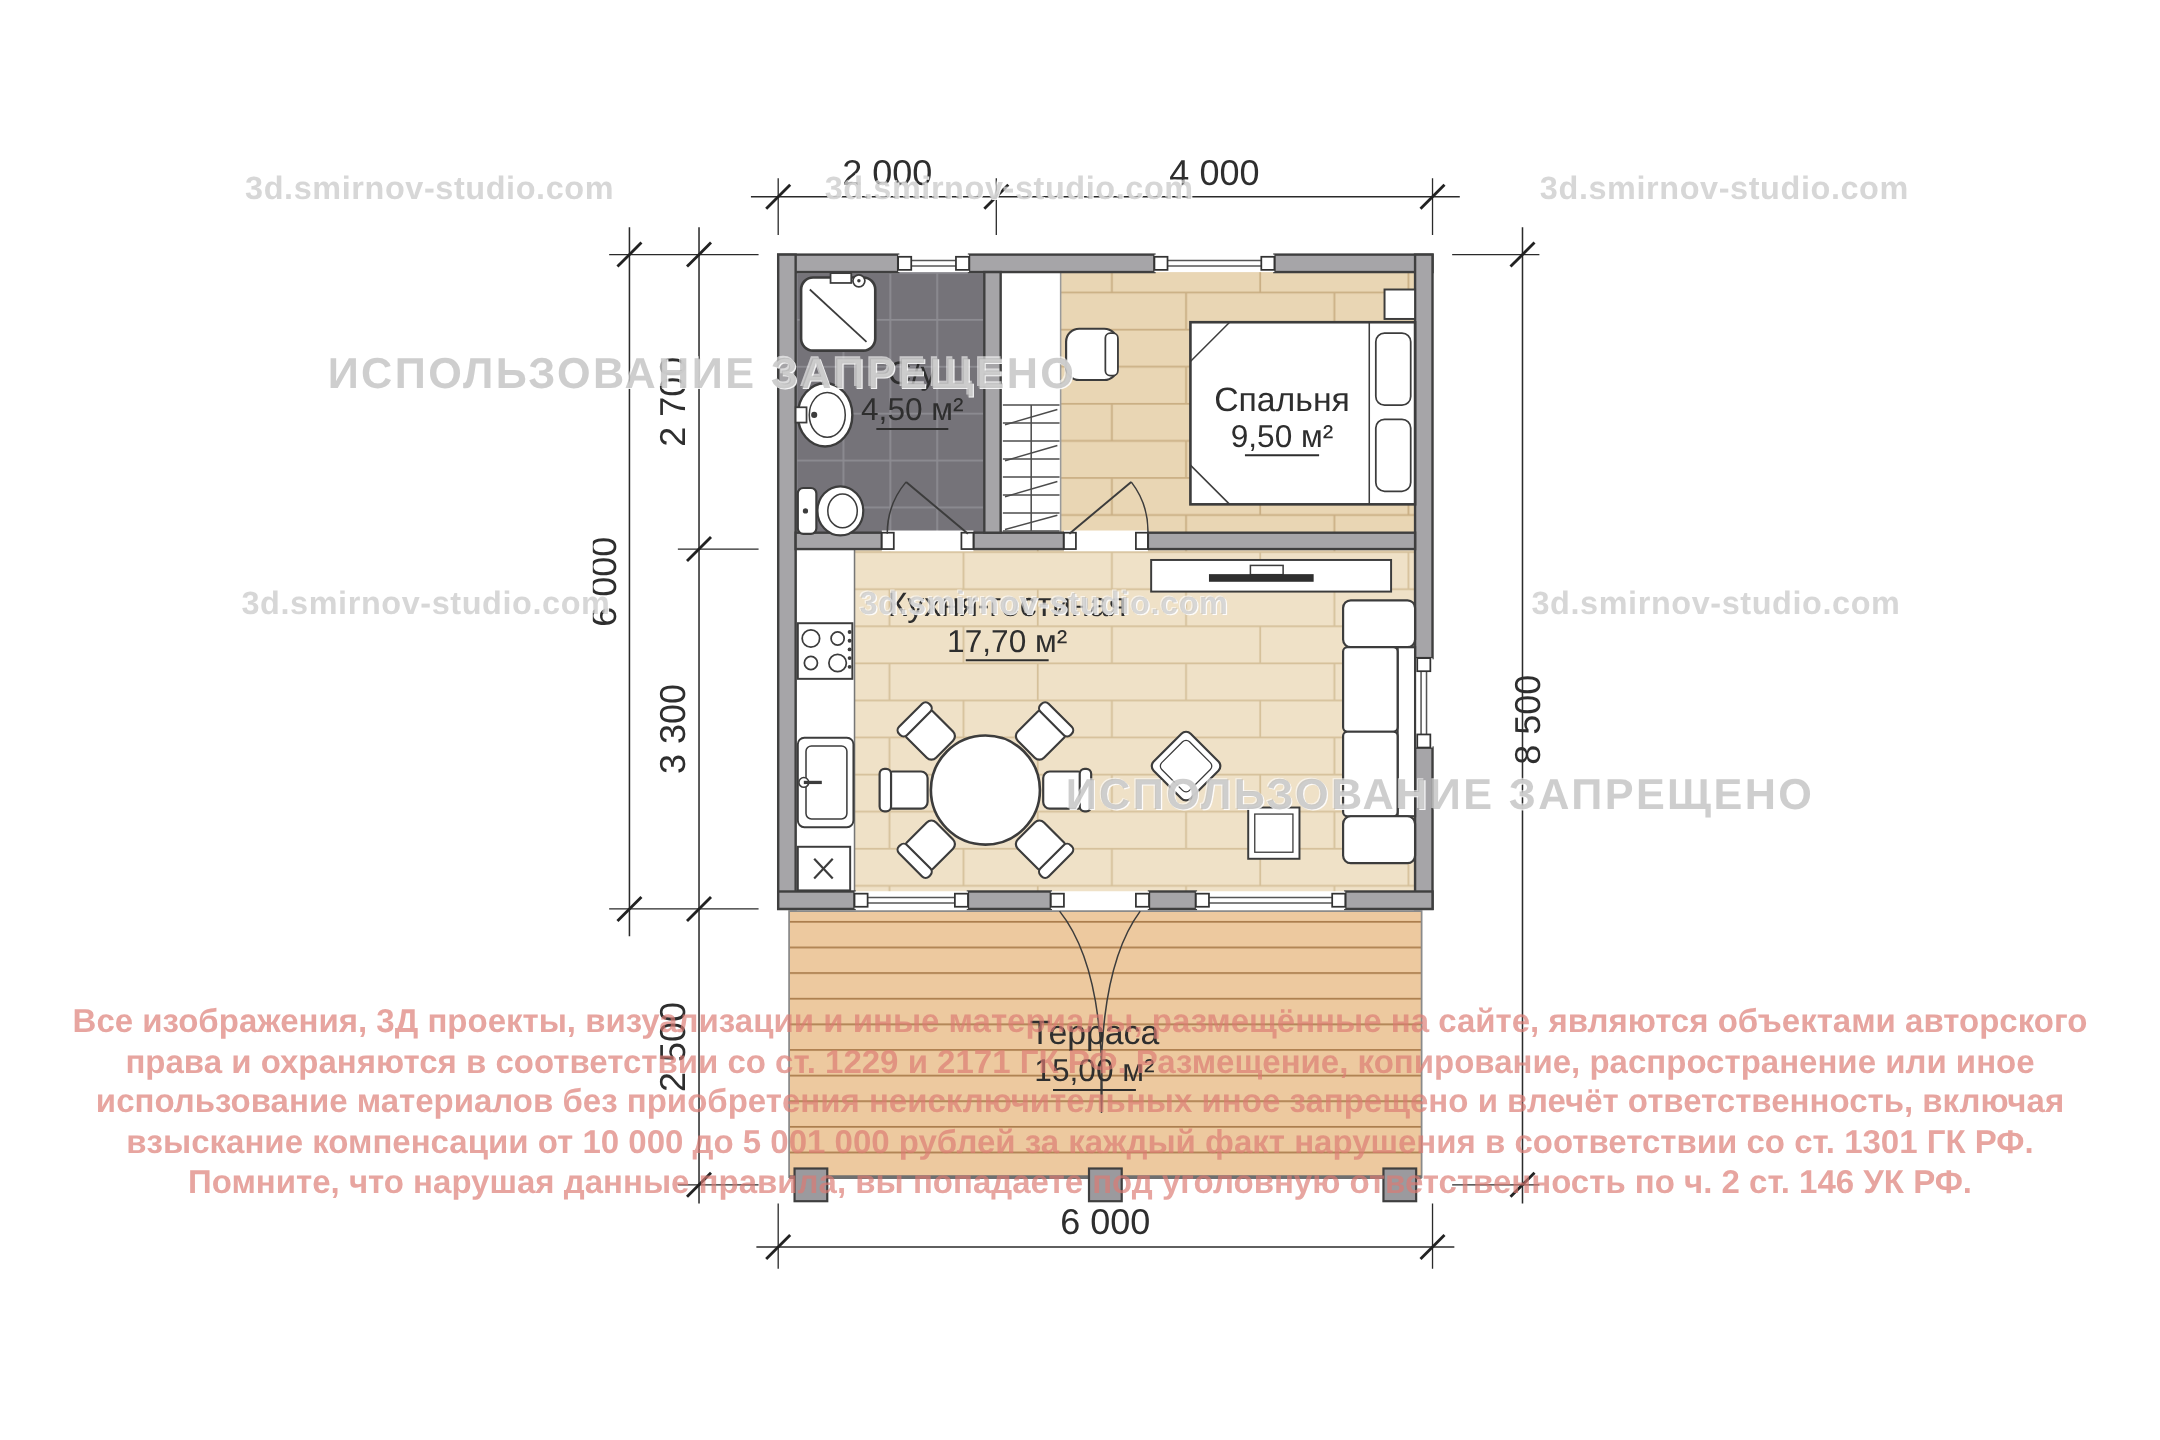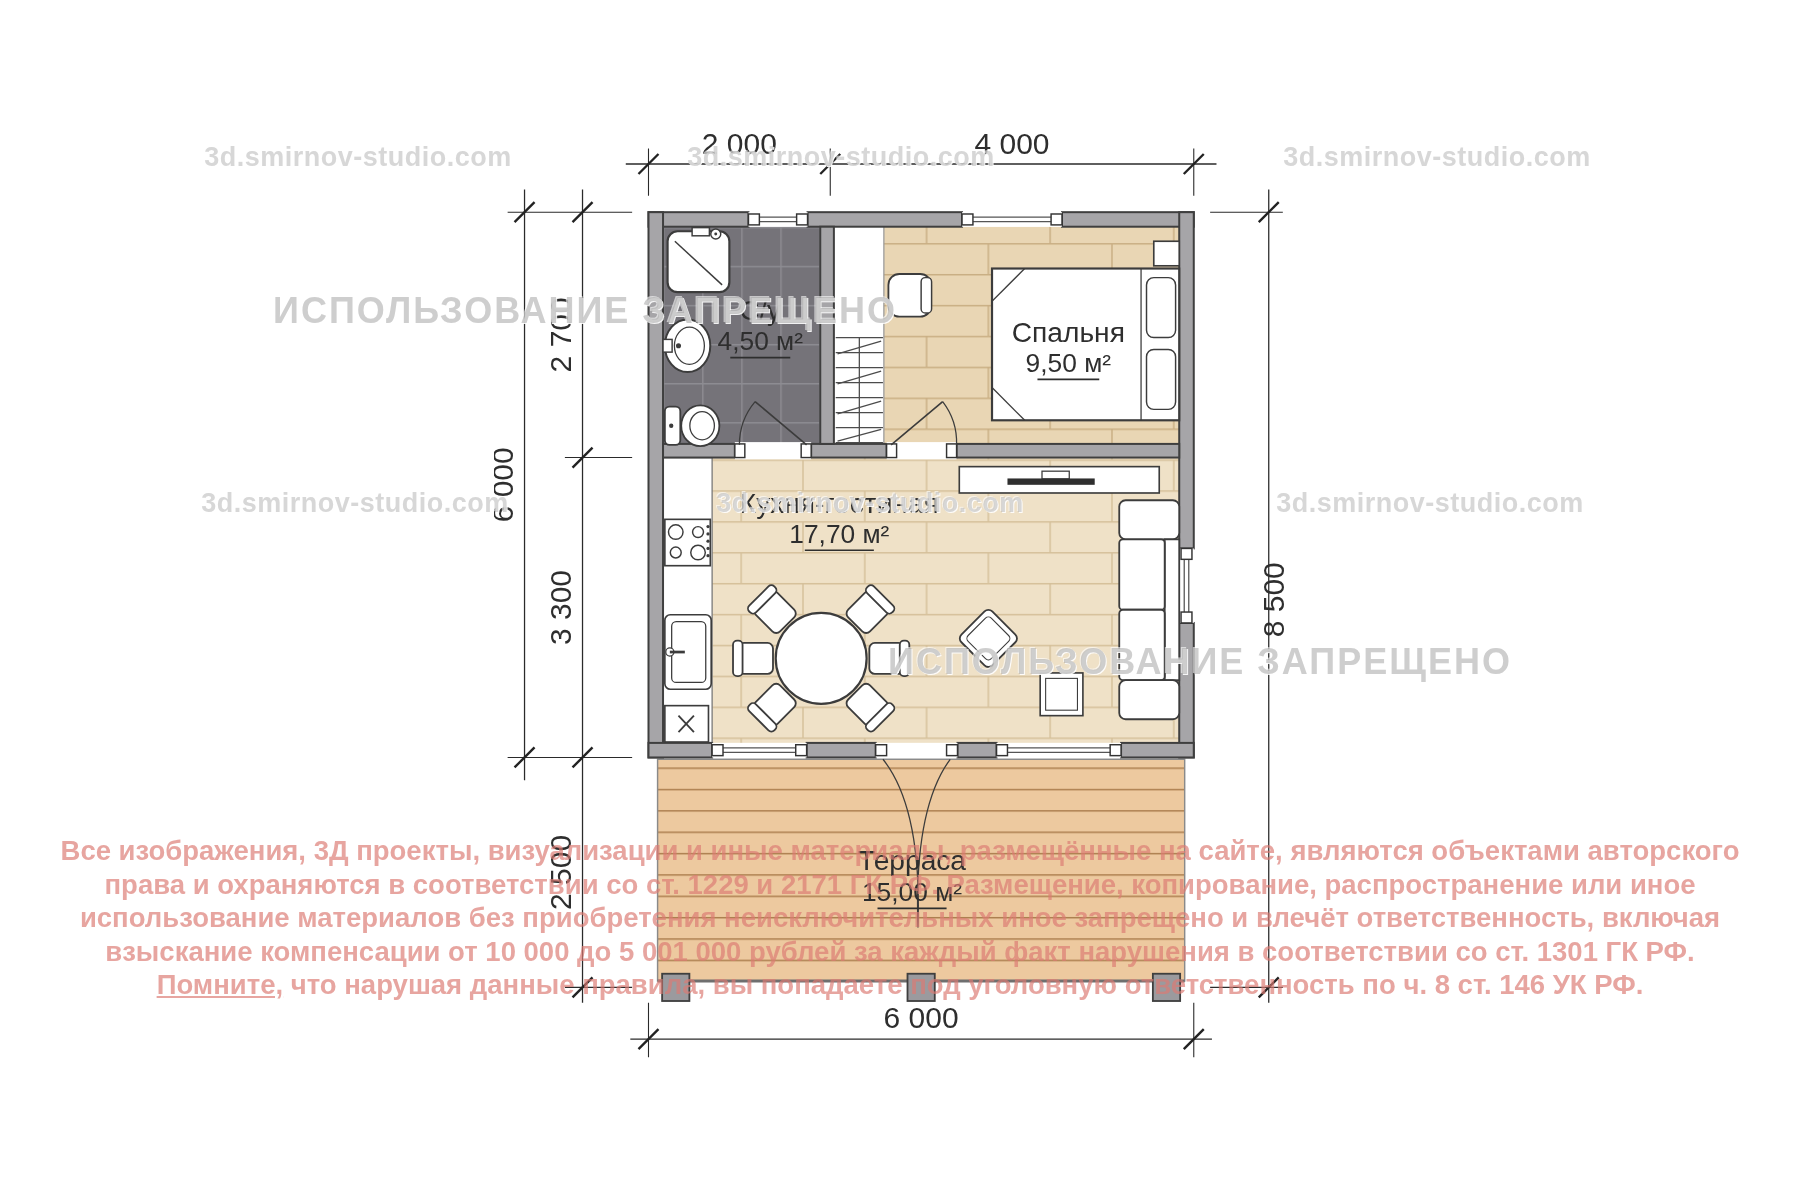--- a/index.html
+++ b/index.html
@@ -12,21 +12,21 @@
            font:700 27px "Liberation Sans",sans-serif;color:rgba(175,175,175,0.50);
            text-shadow:1px 1px 0 rgba(255,255,255,0.9),-1px -1px 0 rgba(255,255,255,0.6);
            letter-spacing:.5px;}
   .wm-big{position:absolute;transform:translate(-50%,-50%);white-space:nowrap;
           font:700 36px "Liberation Sans",sans-serif;color:rgba(165,165,165,0.55);
           text-shadow:1px 1px 0 rgba(255,255,255,0.9),-1px -1px 0 rgba(255,255,255,0.6);
           letter-spacing:2px;text-align:center;}
   .copyright{position:absolute;left:0;right:0;top:834px;text-align:center;
              font:700 27.5px/33.5px "Liberation Sans",sans-serif;
              color:rgba(219,123,115,0.68);}
-  .copyright .u{text-decoration:underline;}
+  .copyright .u{}
 </style>
 </head>
 <body>
 
 <div class="canvas">
 
   <svg class="plan-svg" viewBox="-1700 -1100 9100 10900">
     <defs>
       <pattern id="pWoodBed" width="1360" height="680" patternUnits="userSpaceOnUse">
         <rect width="1360" height="680" fill="#e9d6b4"></rect>
@@ -315,17 +315,17 @@
     <span class="wm-site" style="left:870px;top:503px">3d.smirnov-studio.com</span>
     <span class="wm-site" style="left:1430px;top:503px">3d.smirnov-studio.com</span>
     <span class="wm-big" style="left:585px;top:311px">ИСПОЛЬЗОВАНИЕ ЗАПРЕЩЕНО</span>
     <span class="wm-big" style="left:1200px;top:662px">ИСПОЛЬЗОВАНИЕ ЗАПРЕЩЕНО</span>
 
     <div class="copyright">
       <div>Все изображения, 3Д проекты, визуализации и иные материалы, размещённые на сайте, являются объектами авторского</div>
       <div>права и охраняются в соответствии со ст. 1229 и 2171 ГК РФ. Размещение, копирование, распространение или иное</div>
       <div>использование материалов без приобретения неисключительных иное запрещено и влечёт ответственность, включая</div>
       <div>взыскание компенсации от 10 000 до 5 001 000 рублей за каждый факт нарушения в соответствии со ст. 1301 ГК РФ.</div>
-      <div><span class="u">Помните,</span><span> что нарушая данные правила, вы попадаете под уголовную ответственность по ч. 8 ст. 146 УК РФ.</span></div>
+      <div><span class="u">Помните,</span><span> что нарушая данные правила, вы попадаете под уголовную ответственность по ч. 2 ст. 146 УК РФ.</span></div>
     </div>
   </div>
 
 </div>
 
 </body></html>

